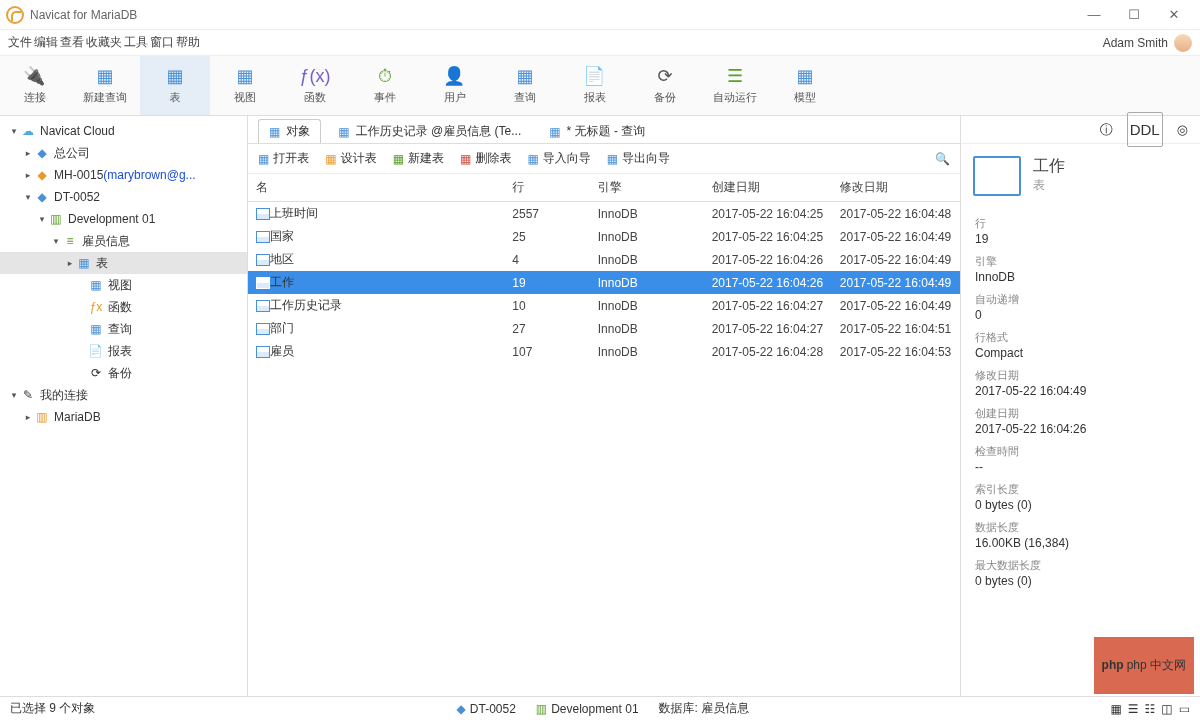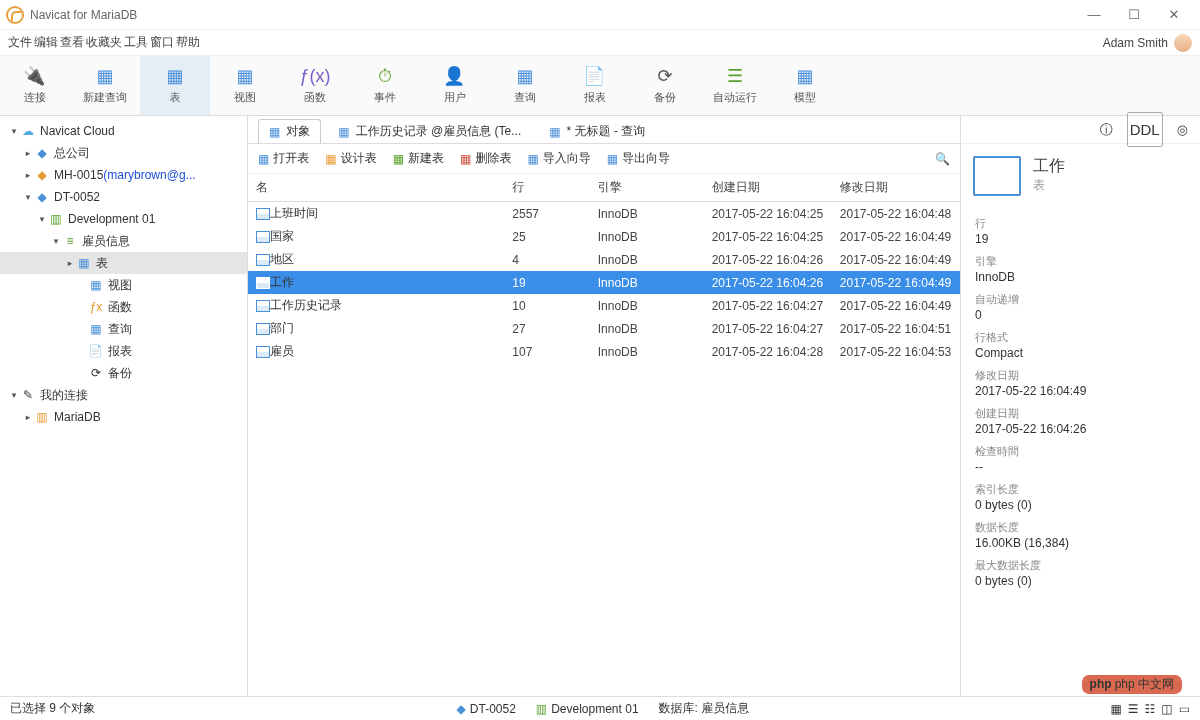--- a/index.html
+++ b/index.html
@@ -61,21 +61,21 @@
 .statusbar .sep{flex:1;}
 .viewicons{display:flex;gap:6px;color:#888;}
 .ic-plug{color:#555;}
 .ic-blue{color:#4a90d9;}
 .ic-green{color:#5aa02c;}
 .ic-orange{color:#e89a30;}
 .ic-red{color:#d05040;}
 .ic-purple{color:#7a5fc8;}
 .ic-teal{color:#2aa0b0;}
 .cloud{color:#4faae0;}
-.watermark{position:absolute;right:18px;bottom:26px;font-size:11px;color:#fff;background:rgba(210,80,50,.85);padding:1px 8px;border-radius:7px;}
+.watermark{position:absolute;right:6px;bottom:26px;font-size:11px;color:#fff;background:rgba(210,80,50,.85);padding:20px 8px;border-radius:0;}
 .watermark b{font-size:12px;}
 </style>
 </head>
 <body>
 
 <div class="titlebar">
   <span class="logo"></span>
   <span class="title">Navicat for MariaDB</span>
   <span class="spacer"></span>
   <span class="winbtn">—</span>

